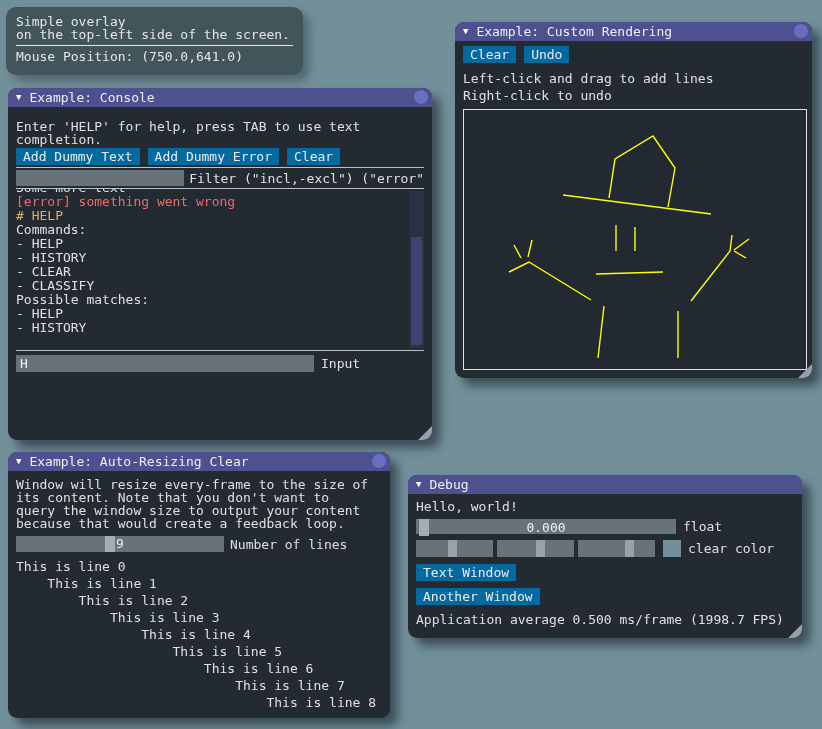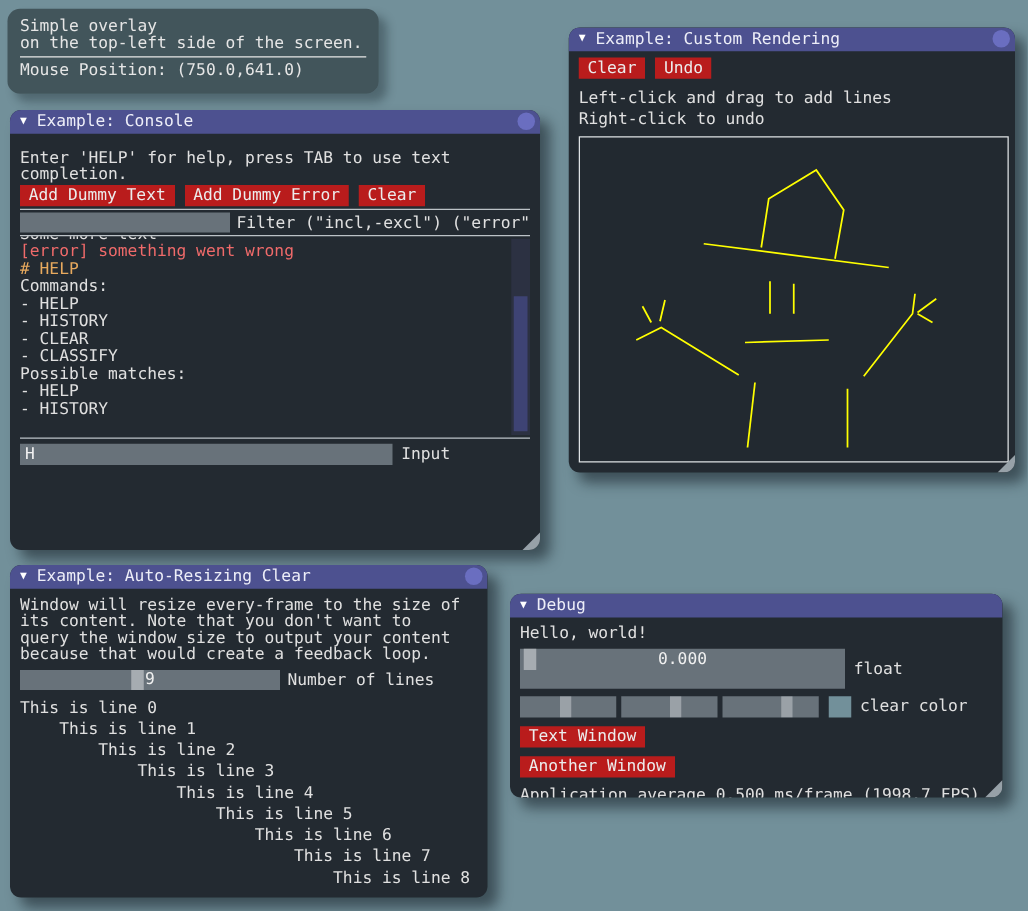--- a/index.html
+++ b/index.html
@@ -19,21 +19,21 @@
   }
   .titlebar .arrow{font-size:9px;line-height:19px;color:#ffffff;cursor:default;}
   .close-btn{
     position:absolute;right:4px;top:2px;width:14px;height:14px;border-radius:50%;
     background:#6a6ec0;
   }
   .content{padding:7px 8px 0 8px;}
   .txt{line-height:13px;white-space:pre;}
   .row{display:flex;align-items:center;}
   .btn{
-    background:#b91c1c;color:#ececec;height:17px;line-height:17px;
+    background:#0369a1;color:#ececec;height:17px;line-height:17px;
     padding:0 7px;white-space:pre;cursor:default;
   }
   .separator{height:1px;background:#bcc2c7;}
   .frame{background:#68727a;}
   .slider{position:relative;height:16px;background:#68727a;}
   .slider .grab{position:absolute;top:0;bottom:0;width:10px;background:#a6acb1;}
   .slider .val{position:absolute;left:0;right:0;text-align:center;line-height:16px;color:#f0f0f0;}
   
   #console-log{position:relative;height:161px;overflow:hidden;}
   .log-line{line-height:14px;white-space:pre;}
@@ -191,21 +191,21 @@
 </div>
 
 <div class="window" style="left:408px;top:475px;width:394px;height:163px;">
   <div class="titlebar">
     <span class="arrow">▼</span>
     <span>Debug</span>
   </div>
   <div class="content" style="padding-top:6px;">
     <div class="txt">Hello, world!</div>
     <div class="row" style="margin-top:6px;">
-      <div class="slider" style="width:260px;height:32px;">
+      <div class="slider" style="width:260px;height:15px;">
         <div class="grab" id="float-slider-grab" style="height: 17px; left: 1%;"></div>
         <div class="val" style="line-height:17px;">0.000</div>
       </div>
       <span class="lbl-after">float</span>
     </div>
     <div class="row" style="margin-top:6px;gap:4px;">
       <span id="rgb-row" class="row" style="gap:4px;">
           <span class="drag">
             <span class="grab" style="left: 41%;"></span>
             <span class="lbl">R:114</span>

